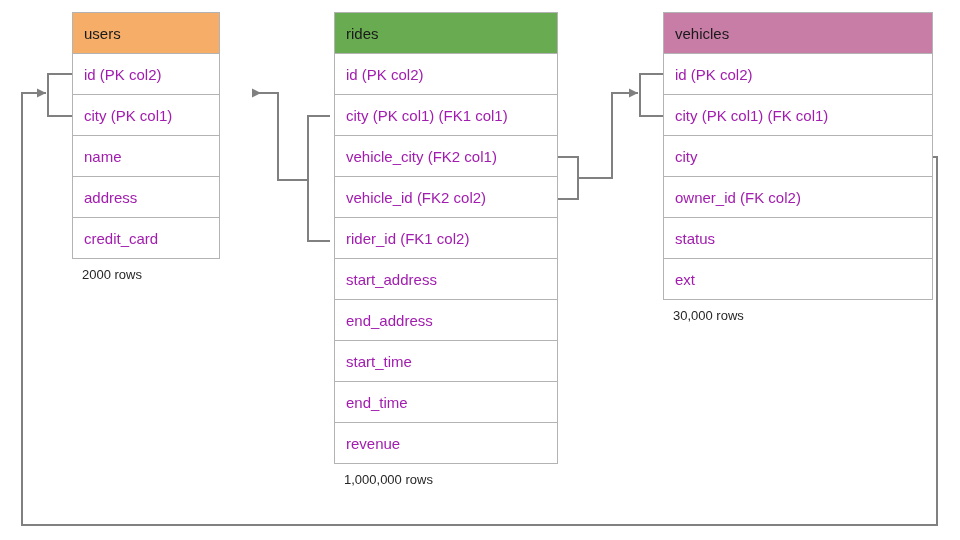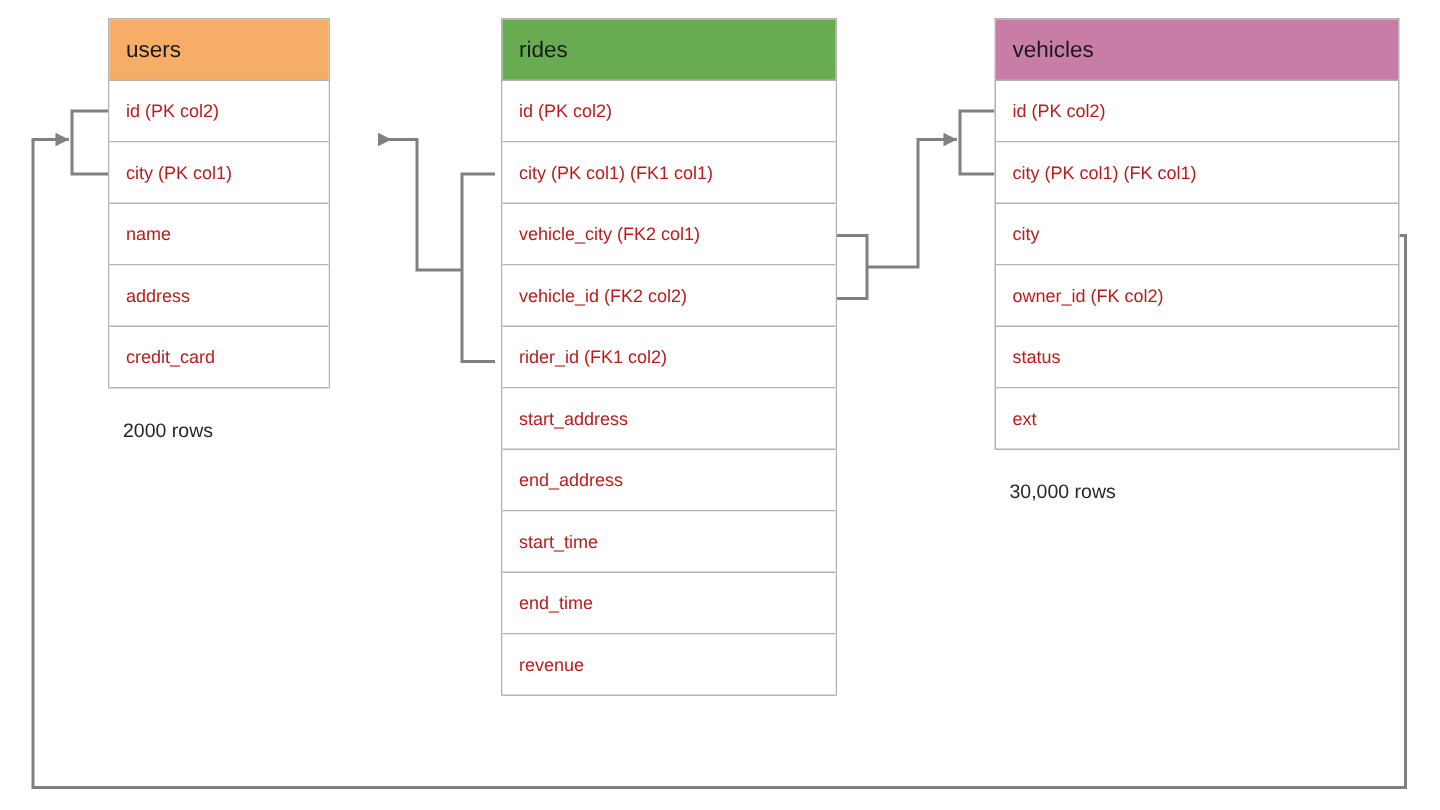--- a/index.html
+++ b/index.html
@@ -31,33 +31,33 @@
     border-bottom: none;
     background: #ffffff;
     box-sizing: border-box;
   }
   .entity .row {
     border-bottom: 1px solid #b3b3b3;
     box-sizing: border-box;
     display: flex;
     align-items: center;
     padding: 0 11px;
-    font-size: 12px;
-    color: #b91c1c;
+    font-size: 15px;
+    color: #a21caf;
     height: 41px;
     background: #ffffff;
     white-space: nowrap;
   }
   .entity .row.header {
     font-size: 15px;
     color: #1a1a1a;
     height: 41px;
   }
   .rowcount {
-    margin-top: 20px;
+    margin-top: 8px;
     padding-left: 10px;
     font-size: 13px;
     color: #262626;
     white-space: nowrap;
   }
 </style>
 </head>
 <body>
 
 <div id="canvas">
@@ -143,20 +143,21 @@
       <div class="row">
         <span>start_time</span>
       </div>
       <div class="row">
         <span>end_time</span>
       </div>
       <div class="row">
         <span>revenue</span>
       </div>
     </div>
+    <div class="rowcount">1,000,000 rows</div>
   </div>
 
   <div class="table-group" style="left:663px; top:12px; width:270px;">
     <div class="entity">
       <div class="row header" style="background:#c87da6;">
         <span>vehicles</span>
       </div>
       <div class="row">
         <span>id (PK col2)</span>
       </div>

